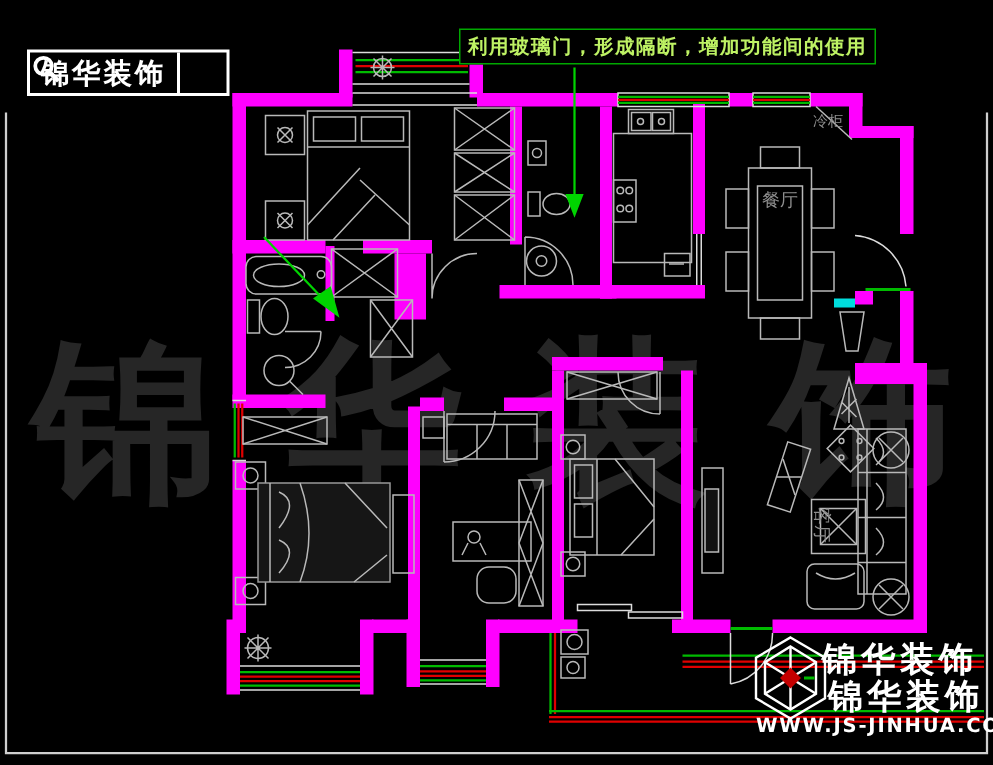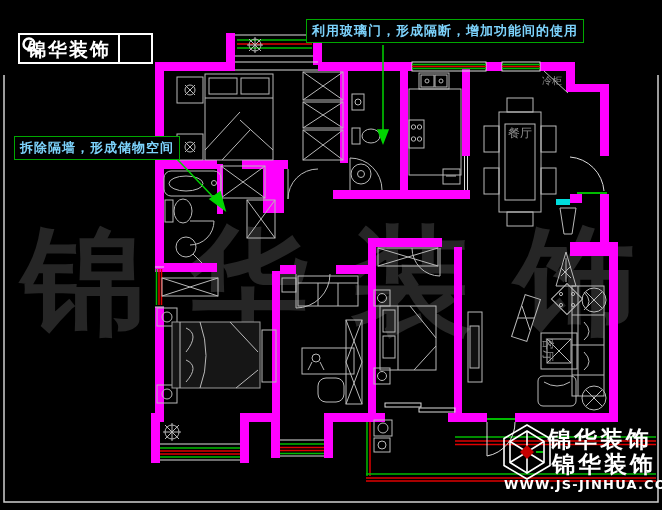--- a/index.html
+++ b/index.html
@@ -6,21 +6,21 @@
   .stage{position:relative;width:662px;height:510px;background:#000;overflow:hidden;
          font-family:"DejaVu Sans","Liberation Sans",sans-serif;}
   .stage svg{position:absolute;left:0;top:0;}
   .tagline{position:absolute;left:18px;top:13px;color:#fff;font-weight:bold;
            font-size:13px;letter-spacing:1.5px;white-space:nowrap;}
   .brandbox{position:absolute;left:18px;top:33px;height:27px;border:2px solid #fff;
             display:flex;align-items:stretch;background:#000;}
   .brandtext{font-family:"DejaVu Serif","Liberation Serif",serif;font-weight:bold;
              font-size:19px;color:#fff;letter-spacing:2px;padding:2px 7px 0 7px;line-height:25px;}
   .searchseg{border-left:2px solid #fff;width:31px;display:flex;align-items:center;justify-content:center;}
-  .ann{position:absolute;color:#7dd3fc;border:1px solid #00a800;background:#000;
+  .ann{position:absolute;color:#bef264;border:1px solid #00a800;background:#000;
        font-size:13px;font-weight:bold;letter-spacing:1px;padding:2px 5px;white-space:nowrap;}
   .ann1{left:306px;top:19px;}
   .ann2{left:14px;top:136px;}
   .footer-brand{position:absolute;color:#fff;font-family:"DejaVu Serif","Liberation Serif",serif;
                 font-weight:bold;white-space:nowrap;}
   .fb1{left:548px;top:424px;font-size:23px;letter-spacing:3px;}
   .fb2{left:552px;top:449px;font-size:23px;letter-spacing:3px;}
   .fburl{left:504px;top:477px;font-size:13px;font-family:"DejaVu Sans","Liberation Sans",sans-serif;
          letter-spacing:1.2px;font-weight:bold;}
   .cube{position:absolute;left:498px;top:422px;}
@@ -330,21 +330,20 @@
   <span class="brandtext">锦华装饰</span>
   <span class="searchseg">
     <svg width="22" height="22" viewBox="0 0 22 22">
       <circle cx="9" cy="9" r="5.5" stroke="#fff" stroke-width="2.5" fill="none"></circle>
       <line x1="13.5" y1="13.5" x2="19" y2="19" stroke="#fff" stroke-width="3"></line>
     </svg>
   </span>
 </div>
 
 <div class="ann ann1">利用玻璃门，形成隔断，增加功能间的使用</div>
-<div class="ann ann2">拆除隔墙，形成储物空间</div>
 
 <div class="cube">
   <svg width="56" height="58" viewBox="0 0 56 58">
     <g stroke="#fff" stroke-width="1.6" fill="none">
       <path d="M29 3 L52 16.5 L52 43.5 L29 57 L6 43.5 L6 16.5 Z"></path>
       <path d="M29 9 L46 19.5 L46 40.5 L29 51 L12 40.5 L12 19.5 Z"></path>
       <path d="M29 9 L29 51 M12 19.5 L46 40.5 M46 19.5 L12 40.5"></path>
     </g>
     <polygon points="29,23 36,30 29,37 22,30" fill="#c40000"></polygon>
     <line x1="38" y1="30" x2="45" y2="30" stroke="#00bb00" stroke-width="2"></line>

